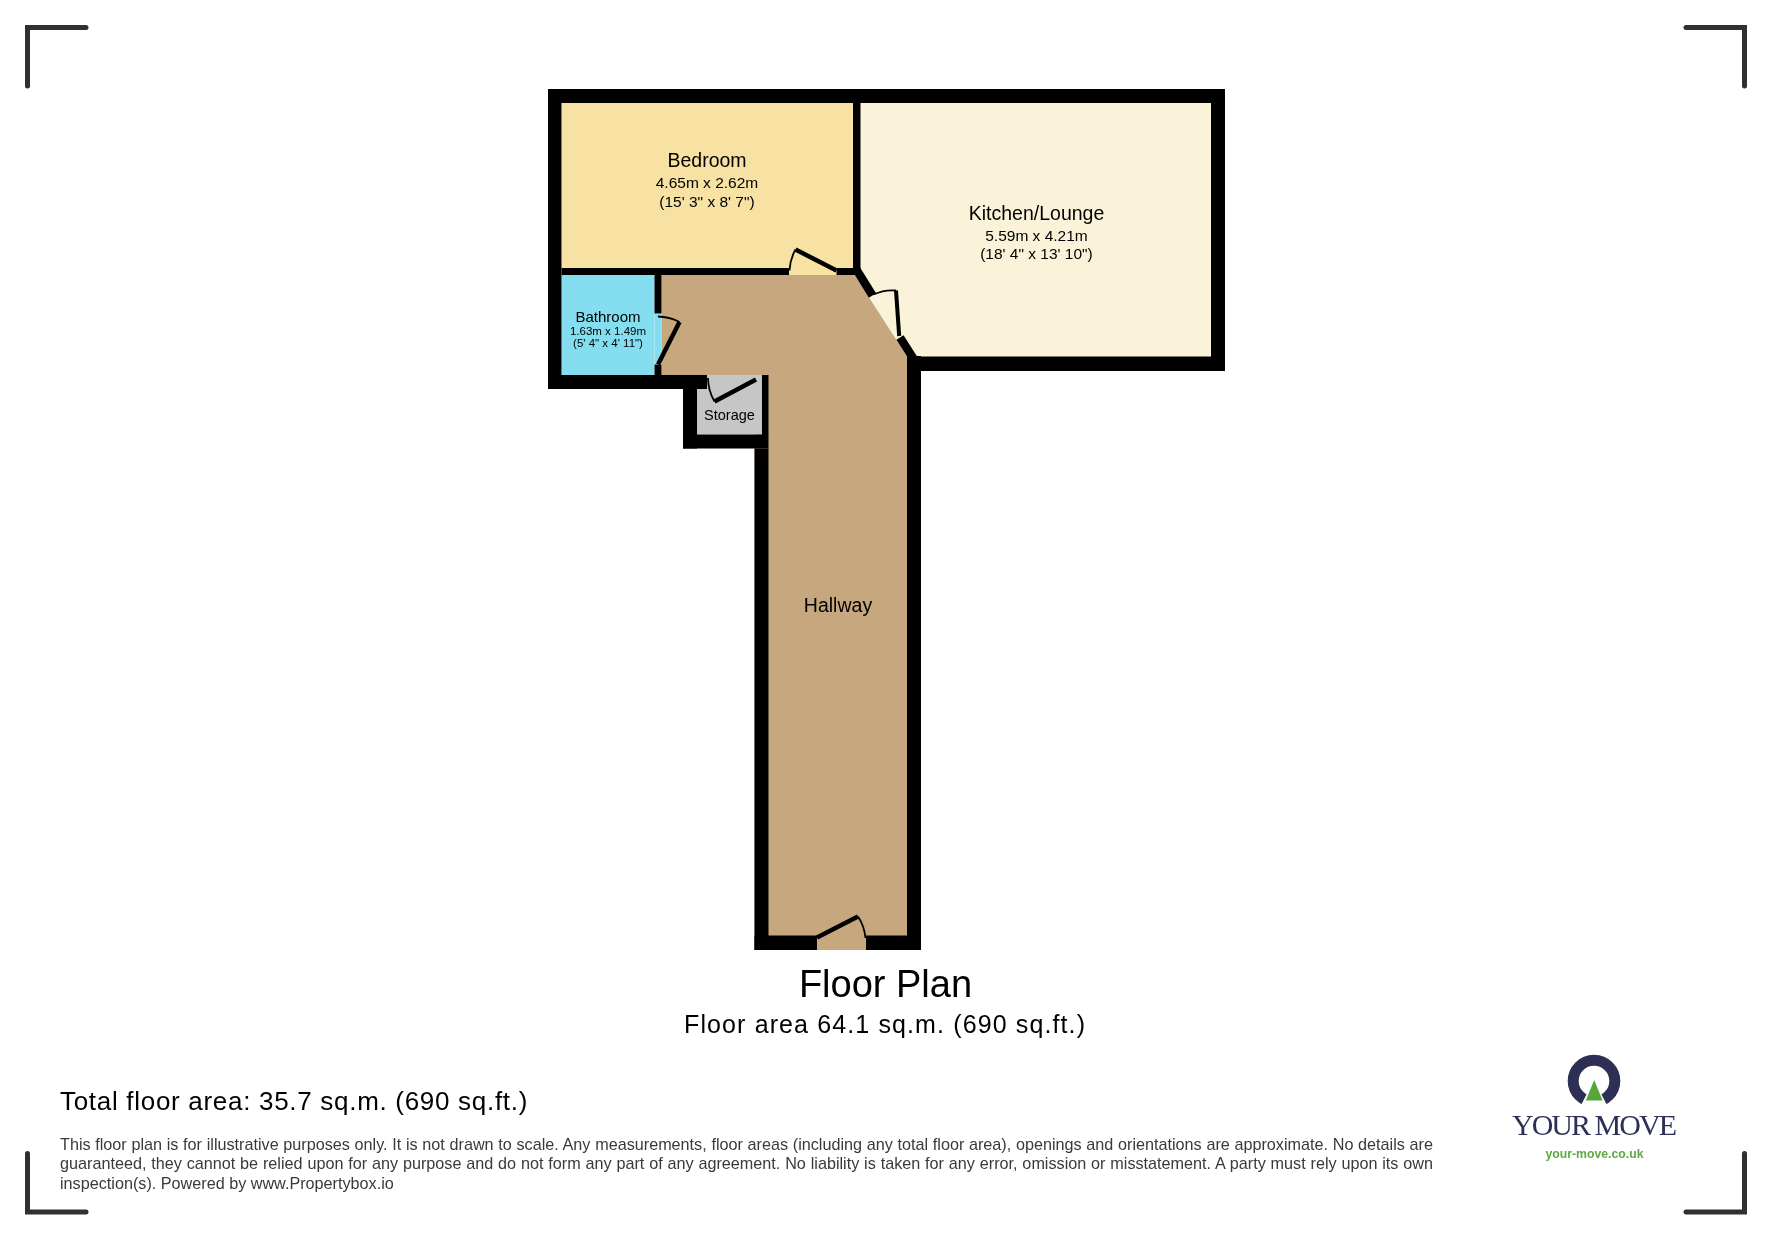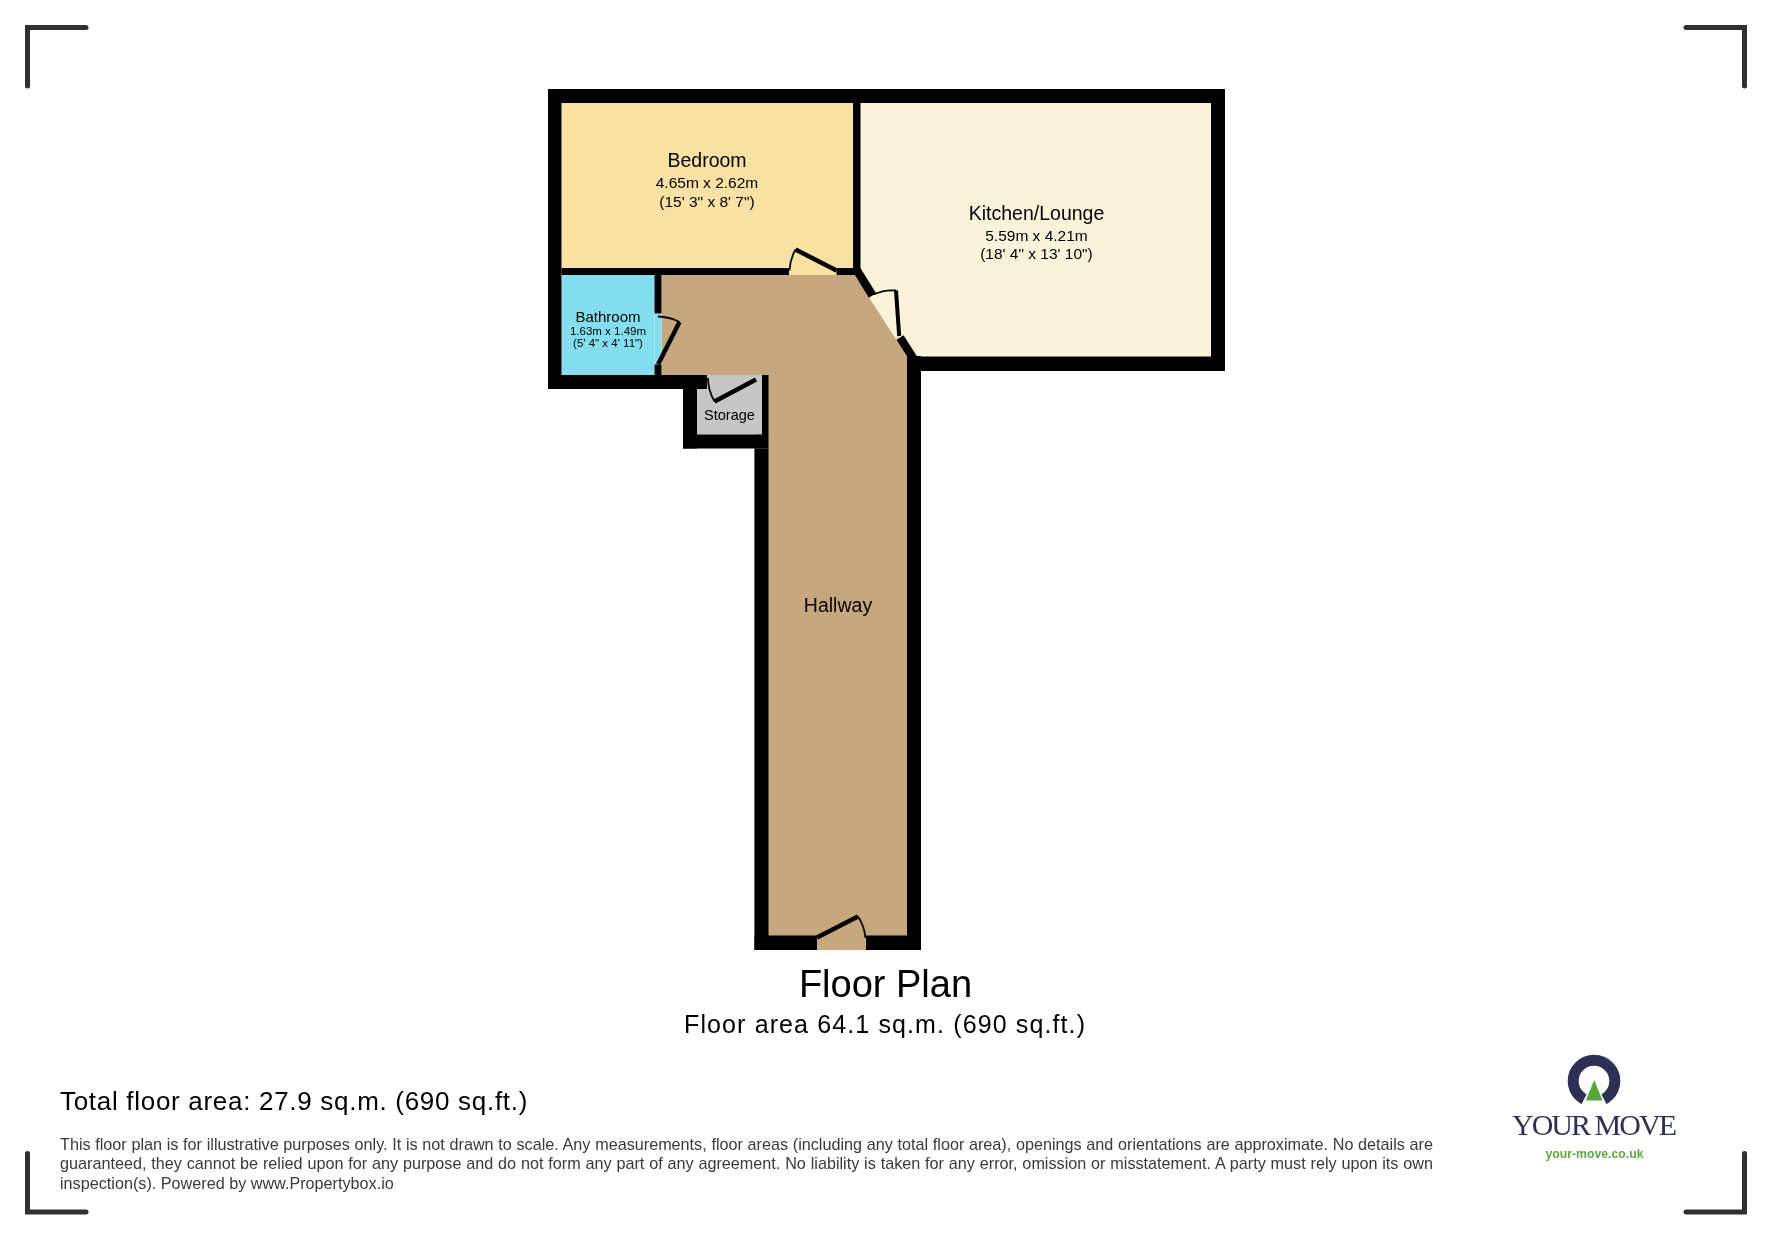--- a/index.html
+++ b/index.html
@@ -139,15 +139,15 @@
     <path d="M 1594 1080 L 1577.5 1112 L 1610.5 1112 Z" fill="#ffffff"></path>
 
     <path d="M 1594.2 1080 L 1585.8 1100.5 L 1602.6 1100.5 Z" fill="#57a639"></path>
   </g>
 
   <text x="1594.5" y="1134.5" font-size="30" text-anchor="middle" fill="#2d3054" font-family="Liberation Serif, serif" textLength="165" lengthAdjust="spacing">YOUR MOVE</text>
 
   <text x="1594.5" y="1157.5" font-size="13.5" font-weight="bold" text-anchor="middle" fill="#5fa843" textLength="98" lengthAdjust="spacingAndGlyphs">your-move.co.uk</text>
 </svg>
 
-<div class="abs" style="left:60px;top:1088px;font-size:26px;line-height:26px;color:#000;letter-spacing:0.7px;">Total floor area: 27.9 sq.m. (690 sq.ft.)</div>
+<div class="abs" style="left:60px;top:1088px;font-size:26px;line-height:26px;color:#000;letter-spacing:0.7px;">Total floor area: 35.7 sq.m. (690 sq.ft.)</div>
 
 <div class="abs" style="left:60px;top:1135px;width:1373px;font-size:16.2px;line-height:19.4px;color:#3a3a3a;text-align:justify;">This floor plan is for illustrative purposes only. It is not drawn to scale. Any measurements, floor areas (including any total floor area), openings and orientations are approximate. No details are guaranteed, they cannot be relied upon for any purpose and do not form any part of any agreement. No liability is taken for any error, omission or misstatement. A party must rely upon its own inspection(s). Powered by www.Propertybox.io</div>
 
 </body></html>

